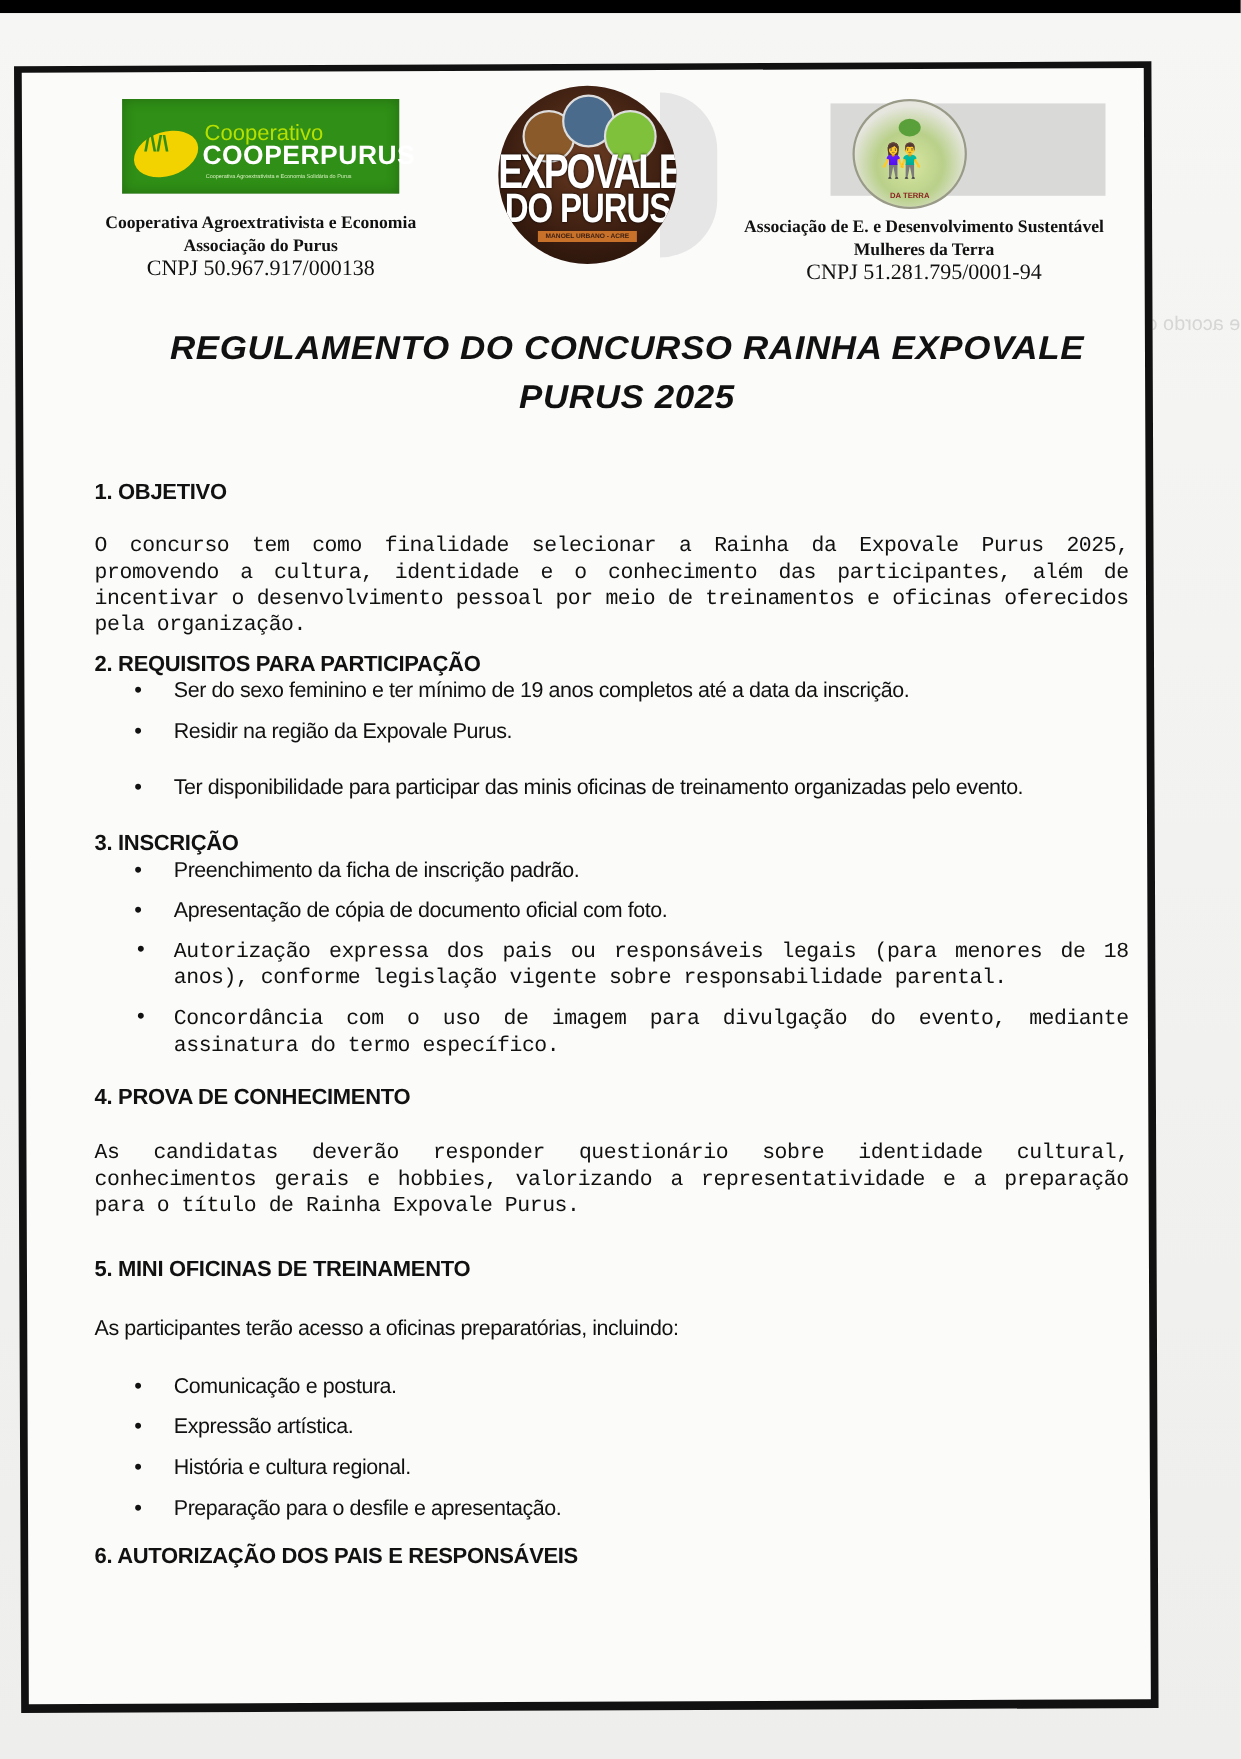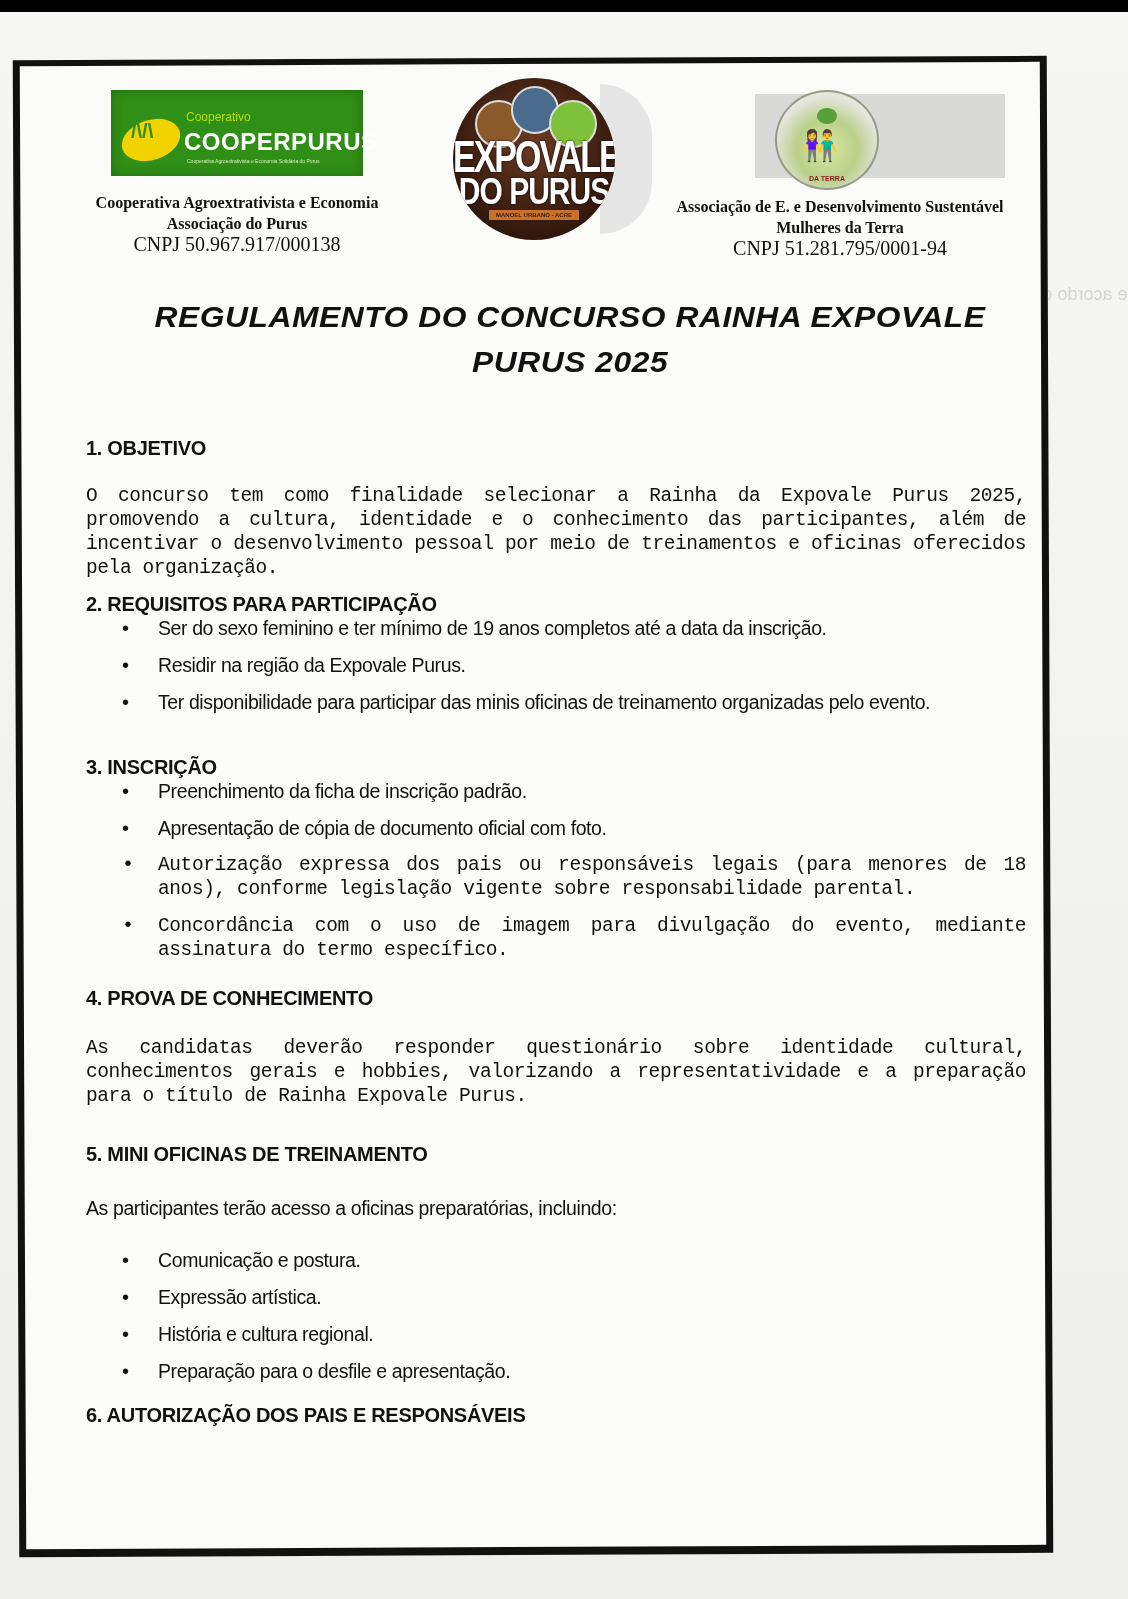--- a/index.html
+++ b/index.html
@@ -24,21 +24,21 @@
   .bleed { position: absolute; color: #c9c9c9; font-size: 18px; white-space: nowrap; transform: scaleX(-1); opacity: 0.7; }
 
   
   .org-left { position: absolute; left: 72px; top: 90px; width: 330px; text-align: center; }
   .logo-coop {
     margin: 0 auto; width: 252px; height: 86px; background: #2f8f16;
     position: relative; box-shadow: inset 0 0 12px rgba(0,0,0,0.25);
   }
   .logo-coop .ellipse { position: absolute; left: 10px; top: 30px; width: 60px; height: 40px; border-radius: 50%; background: #f2d300; transform: rotate(-18deg); }
   .logo-coop .peaks { position: absolute; left: 20px; top: 30px; font-size: 20px; color: #2f8f16; font-weight: bold; }
-  .logo-coop .small { position: absolute; left: 75px; top: 20px; font-size: 12px; color: #b6e000; }
+  .logo-coop .small { position: absolute; left: 75px; top: 20px; font-size: 20px; color: #b6e000; }
   .logo-coop .big { position: absolute; left: 73px; top: 38px; font-size: 24px; font-weight: bold; color: #fff; letter-spacing: 0.5px; }
   .logo-coop .tiny { position: absolute; left: 76px; top: 68px; font-size: 5px; color: #d8f0c0; }
   .org-name { font-family: "Liberation Serif", serif; font-weight: bold; font-size: 16px; line-height: 21px; margin-top: 16px; }
   .org-cnpj { font-family: "Liberation Serif", serif; font-size: 20px; line-height: 20px; }
 
   .logo-expo {
     position: absolute; left: 453px; top: 78px; width: 162px; height: 162px; border-radius: 50%;
     background: radial-gradient(circle at 50% 40%, #6a3b22 0%, #3a1d10 60%, #1e0f08 100%);
     overflow: hidden; text-align: center;
   }
@@ -140,21 +140,21 @@
 <div class="content" style="top:436px;">
   <div class="h">1. OBJETIVO</div>
   <div class="p justify" style="margin-top:24px;">O concurso tem como finalidade selecionar a Rainha da Expovale Purus 2025, promovendo a cultura, identidade e o conhecimento das participantes, além de incentivar o desenvolvimento pessoal por meio de treinamentos e oficinas oferecidos pela organização.</div>
 </div>
 
 <div class="content" style="top:592px;">
   <div class="h">2. REQUISITOS PARA PARTICIPAÇÃO</div>
   <ul class="bl">
     <li>Ser do sexo feminino e ter mínimo de 19 anos completos até a data da inscrição.</li>
     <li style="margin-top:13px;">Residir na região da Expovale Purus.</li>
-    <li style="margin-top:13px; padding-right:30px;">Ter disponibilidade para participar das minis oficinas de treinamento organizadas pelo evento.</li>
+    <li style="margin-top:27px; padding-right:30px;">Ter disponibilidade para participar das minis oficinas de treinamento organizadas pelo evento.</li>
   </ul>
 </div>
 
 <div class="content" style="top:755px;">
   <div class="h">3. INSCRIÇÃO</div>
   <ul class="bl">
     <li>Preenchimento da ficha de inscrição padrão.</li>
     <li style="margin-top:13px;">Apresentação de cópia de documento oficial com foto.</li>
     <li class="justify" style="margin-top:13px;">Autorização expressa dos pais ou responsáveis legais (para menores de 18 anos), conforme legislação vigente sobre responsabilidade parental.</li>
     <li class="justify" style="margin-top:13px;">Concordância com o uso de imagem para divulgação do evento, mediante assinatura do termo específico.</li>

